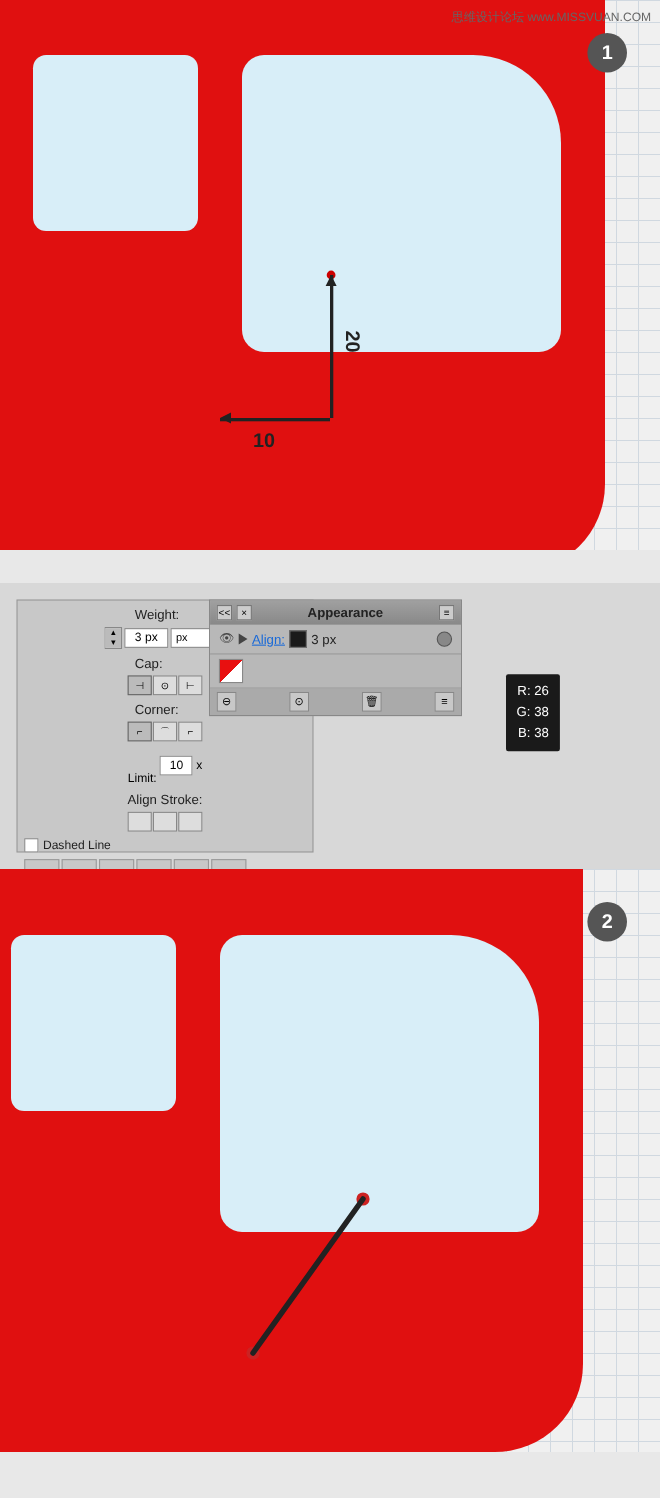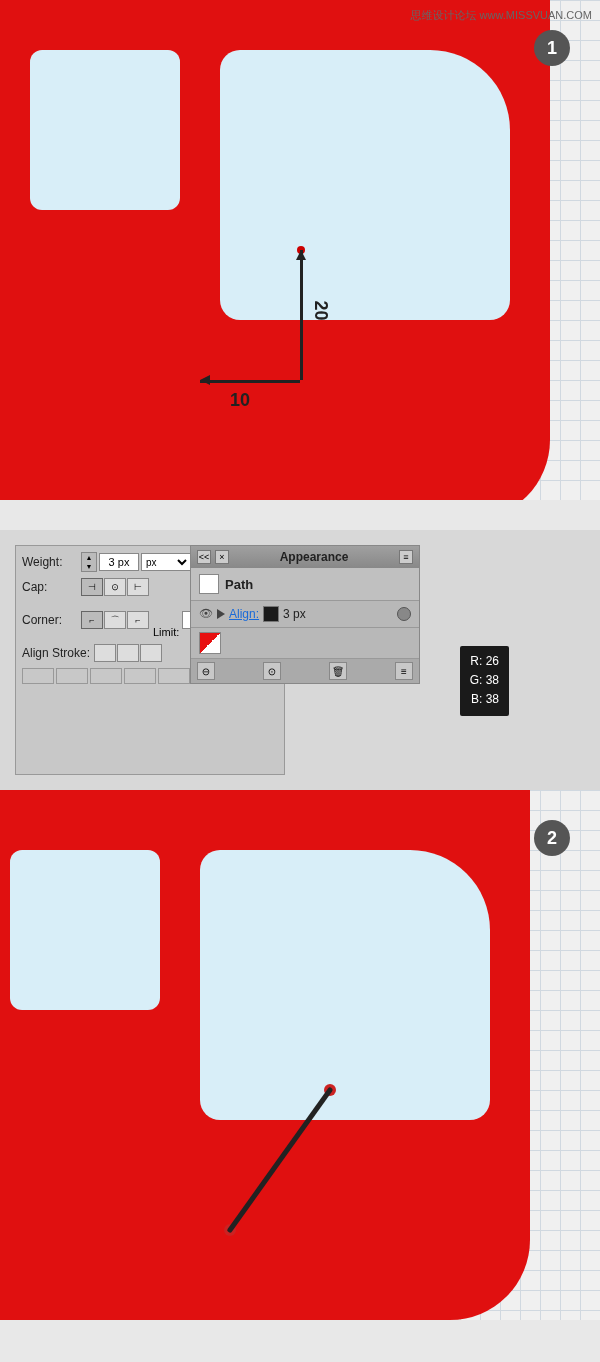--- a/index.html
+++ b/index.html
@@ -195,20 +195,21 @@
       border: 1px solid #999;
       width: 270px;
       padding: 6px;
     }
 
     .stroke-row {
       display: flex;
       align-items: center;
       gap: 4px;
       margin-bottom: 6px;
+      flex-direction: column;
     }
 
     .stroke-label {
       font-size: 12px;
       color: #222;
       min-width: 55px;
     }
 
     .weight-input {
       display: flex;
@@ -665,20 +666,24 @@
 
     <div class="stroke-row">
       <span class="stroke-label">Align Stroke:</span>
       <div class="align-stroke-btns">
         <button class="align-btn"></button>
         <button class="align-btn"></button>
         <button class="align-btn"></button>
       </div>
     </div>
 
+    <div class="dashed-row">
+      <div class="checkbox-dashed"></div>
+      <span class="dashed-label">Dashed Line</span>
+    </div>
     <div class="dash-pattern-boxes">
       <div class="dash-box"></div>
       <div class="dash-box"></div>
       <div class="dash-box"></div>
       <div class="dash-box"></div>
       <div class="dash-box"></div>
       <div class="dash-box"></div>
     </div>
   </div>
 
@@ -686,24 +691,20 @@
 
     <div class="panel-titlebar">
       <div class="panel-controls">
         <button class="panel-ctrl-btn">&lt;&lt;</button>
         <button class="panel-ctrl-btn">×</button>
       </div>
       <span class="panel-title">Appearance</span>
       <button class="panel-ctrl-btn">≡</button>
     </div>
 
-    <div class="appearance-path-row">
-      <div class="path-icon-box"></div>
-      <span class="path-label">Path</span>
-    </div>
 
     <div class="stroke-row-appearance" style="position:relative;">
       <span class="eye-icon">👁</span>
       <div class="play-icon"></div>
       <span class="stroke-text-label">Align:</span>
       <div class="stroke-color-swatch"></div>
       <span class="stroke-px-value">3 px</span>
       <button class="circle-btn" style="margin-left:auto;"></button>
 
       <div class="rgb-tooltip">

